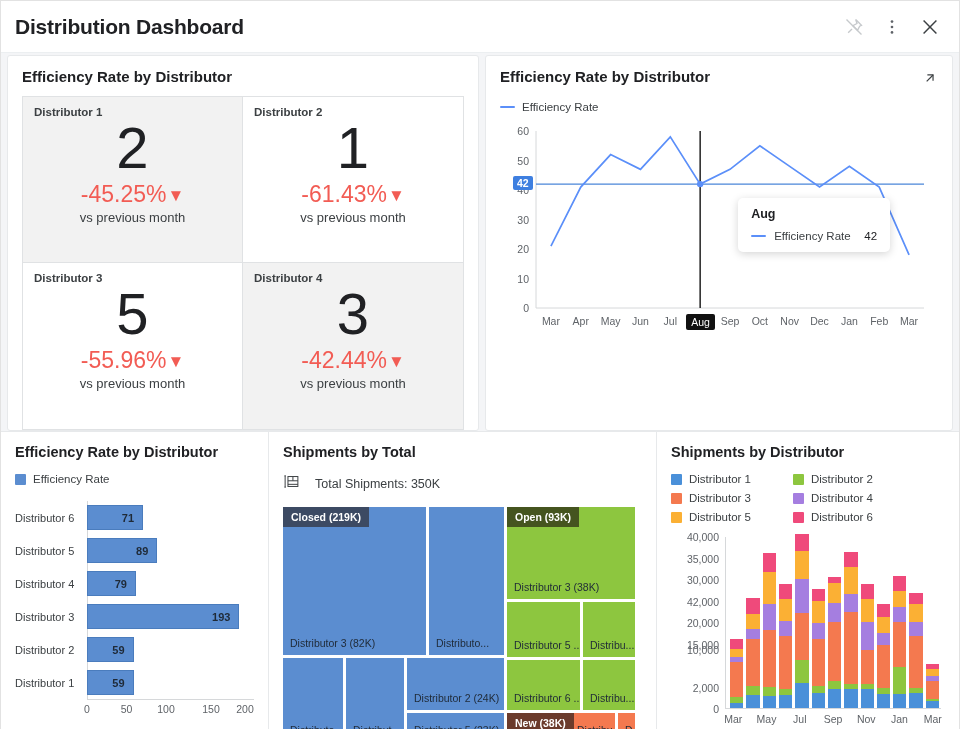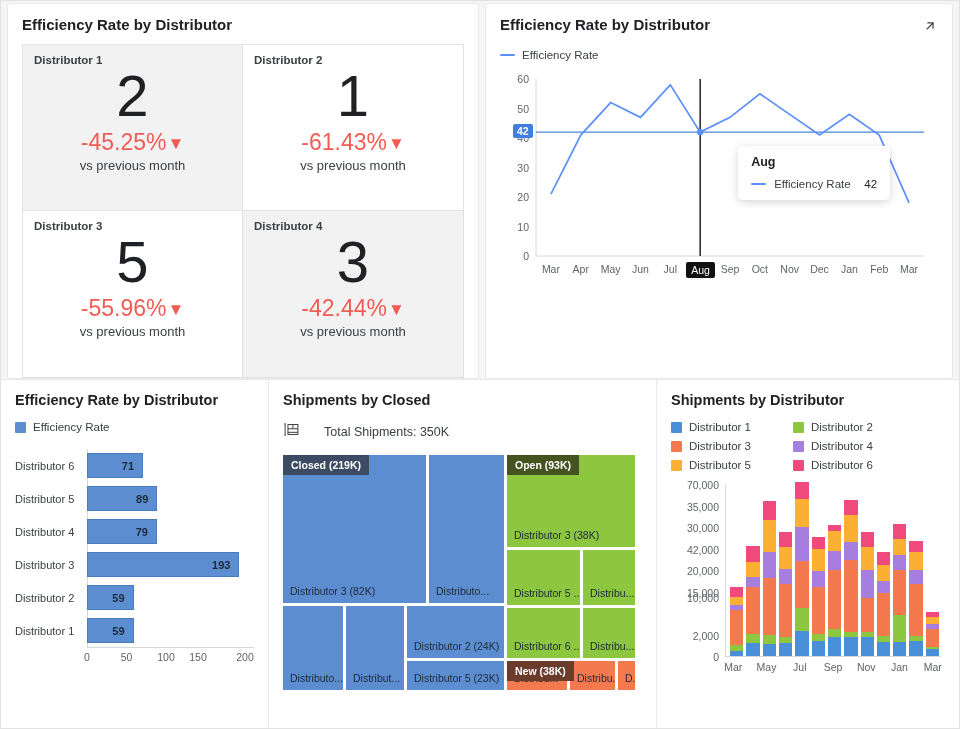--- a/index.html
+++ b/index.html
@@ -116,21 +116,21 @@
   }
   .bar-val { font-size: 11px; font-weight: bold; color: #1f2a37; padding-right: 8px; }
   .bar-axis { position: relative; height: 20px; margin-left: 72px;
               border-top: 1px solid #d6d8da; }
   .bar-tick { position: absolute; top: 3px; font-size: 10.5px; color: #5f6368;
               transform: translateX(-50%); }
   .bar-yline { position: absolute; left: 72px; top: 0; bottom: 20px; width: 1px;
                background: #d6d8da; }
 
   
-  .tm-sub { display: flex; align-items: center; gap: 24px; margin-top: 13px; }
+  .tm-sub { display: flex; align-items: center; gap: 15px; margin-top: 13px; }
   .tm-sub-text { font-size: 12.5px; color: #3c4043; }
   .treemap { position: relative; margin-top: 13px; width: 352px; height: 235px;
              background: #fff; }
   .tm-cell { position: absolute; overflow: hidden; }
   .tm-lbl { position: absolute; left: 7px; font-size: 10.5px; color: #1f2a37;
             white-space: nowrap; }
   .tm-lbl.bottom { bottom: 6px; }
   .tm-group-lbl {
     position: absolute; font-size: 10.5px; font-weight: bold; color: #fff;
     padding: 4px 8px; white-space: nowrap;
@@ -152,20 +152,44 @@
            transform: translateX(-50%); }
   .legend-grid { margin-top: 13px; display: grid; grid-template-columns: 122px 122px;
                  row-gap: 7px; }
   .legend-item { display: flex; align-items: center; gap: 7px; }
 </style>
 </head>
 <body>
 
 <div class="app">
 
+  <div class="header">
+    <div class="header-title">Distribution Dashboard</div>
+    <div class="header-actions">
+      <div class="hicon">
+        <svg width="20" height="20" viewBox="0 0 24 24" fill="none" stroke="#c6c9cc" stroke-width="1.6">
+          <path d="M14 3l7 7-2.2 1-2.6 5-5.6-5.6 5-2.6L14 3z"></path>
+          <path d="M9.6 14.4L5 19"></path>
+          <path d="M3 3l18 18"></path>
+        </svg>
+      </div>
+      <div class="hicon">
+        <svg width="20" height="20" viewBox="0 0 24 24" fill="#5f6368">
+          <circle cx="12" cy="5.5" r="1.6"></circle>
+            <circle cx="12" cy="12" r="1.6"></circle>
+            <circle cx="12" cy="18.5" r="1.6"></circle>
+        </svg>
+      </div>
+      <div class="hicon">
+        <svg width="22" height="22" viewBox="0 0 24 24" fill="none" stroke="#3c4043" stroke-width="1.6">
+          <path d="M5 5l14 14M19 5L5 19"></path>
+        </svg>
+      </div>
+    </div>
+  </div>
 
   <div class="row-top">
 
     <div class="panel panel-kpi">
       <div class="panel-title">Efficiency Rate by Distributor</div>
       <div class="kpi-grid">
 
         <div class="kpi-cell shaded b-r b-b">
           <div class="kpi-name">Distributor 1</div>
           <div class="kpi-body">
@@ -298,21 +322,21 @@
               <div class="bar-label">Distributor 5</div>
               <div class="bar-track">
                 <div class="bar-fill" style="width: 70.31px; background: rgb(91, 141, 208);">
                   <span class="bar-val">89</span>
                 </div>
               </div>
             </div>
             <div class="bar-row">
               <div class="bar-label">Distributor 4</div>
               <div class="bar-track">
-                <div class="bar-fill" style="width: 70px; background: rgb(91, 141, 208);">
+                <div class="bar-fill" style="width: 49px; background: rgb(91, 141, 208);">
                   <span class="bar-val">79</span>
                 </div>
               </div>
             </div>
             <div class="bar-row">
               <div class="bar-label">Distributor 3</div>
               <div class="bar-track">
                 <div class="bar-fill" style="width: 152.47px; background: rgb(91, 141, 208);">
                   <span class="bar-val">193</span>
                 </div>
@@ -332,28 +356,28 @@
                 <div class="bar-fill" style="width: 46.61px; background: rgb(91, 141, 208);">
                   <span class="bar-val">59</span>
                 </div>
               </div>
             </div>
           </div>
         <div class="bar-axis" id="bar-axis">
             <div class="bar-tick" style="left: 0px;">0</div>
             <div class="bar-tick" style="left: 39.5px;">50</div>
             <div class="bar-tick" style="left: 79px;">100</div>
-            <div class="bar-tick" style="left: 111px;">150</div>
+            <div class="bar-tick" style="left: 124px;">150</div>
             <div class="bar-tick" style="left: 158px;">200</div>
           </div>
       </div>
     </div>
 
     <div class="pb pb-tree">
-      <div class="panel-title sm">Shipments by Closed</div>
+      <div class="panel-title sm">Shipments by Total</div>
       <div class="tm-sub">
         <span>
           <svg width="17" height="17" viewBox="0 0 24 24" fill="none" stroke="#3c4043" stroke-width="1.4">
             <path d="M3 4v16M2 4h2M2 20h2"></path>
             <rect x="7" y="5" width="14" height="14"></rect>
             <path d="M7 11h14M14 5v6M7 16h14"></path>
           </svg>
         </span>
         <span class="tm-sub-text">Total Shipments: 350K</span>
       </div>
@@ -437,21 +461,21 @@
       <div class="stack-wrap">
         <div class="st-ylabels" id="st-ylabels">
             <div class="st-yt" style="top: 172px;">0</div>
             <div class="st-yt" style="top: 150.5px;">2,000</div>
             <div class="st-yt" style="top: 113px;">10,000</div>
             <div class="st-yt" style="top: 107.5px;">15,000</div>
             <div class="st-yt" style="top: 86px;">20,000</div>
             <div class="st-yt" style="top: 64.5px;">42,000</div>
             <div class="st-yt" style="top: 43px;">30,000</div>
             <div class="st-yt" style="top: 21.5px;">35,000</div>
-            <div class="st-yt" style="top: 0px;">70,000</div>
+            <div class="st-yt" style="top: 0px;">40,000</div>
           </div>
         <div class="st-plot">
           <div class="st-bars" id="st-bars">
               <div class="st-bar">
                 <div class="st-seg" style="height: 4.73px; background: rgb(74, 144, 217);"></div>
                 <div class="st-seg" style="height: 6.02px; background: rgb(141, 198, 63);"></div>
                 <div class="st-seg" style="height: 34.83px; background: rgb(244, 121, 79);"></div>
                 <div class="st-seg" style="height: 5.59px; background: rgb(165, 126, 224);"></div>
                 <div class="st-seg" style="height: 7.74px; background: rgb(251, 176, 52);"></div>
                 <div class="st-seg" style="height: 9.89px; background: rgb(239, 74, 123);"></div>

